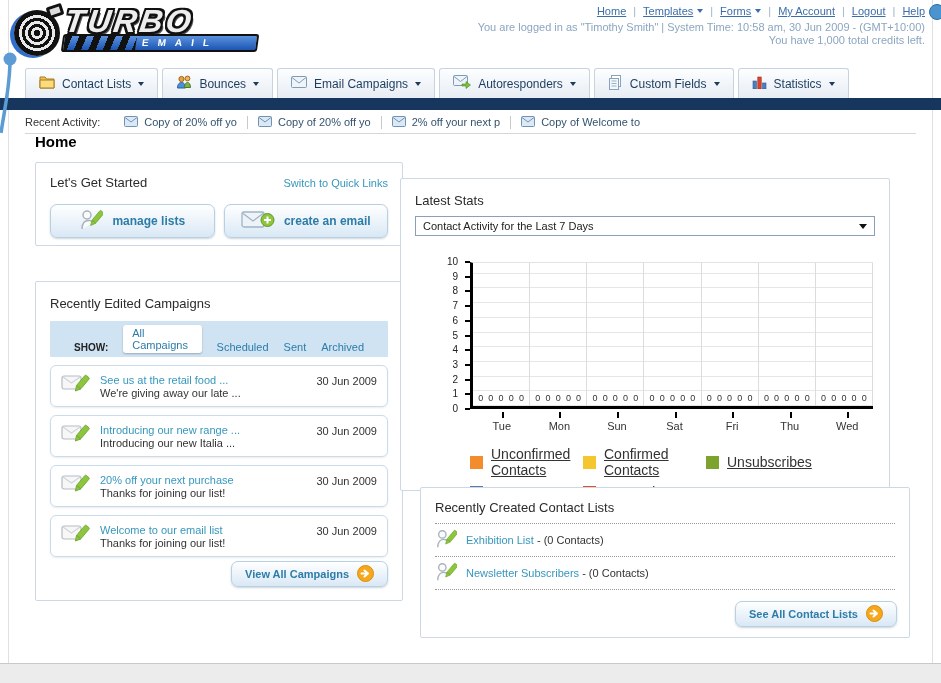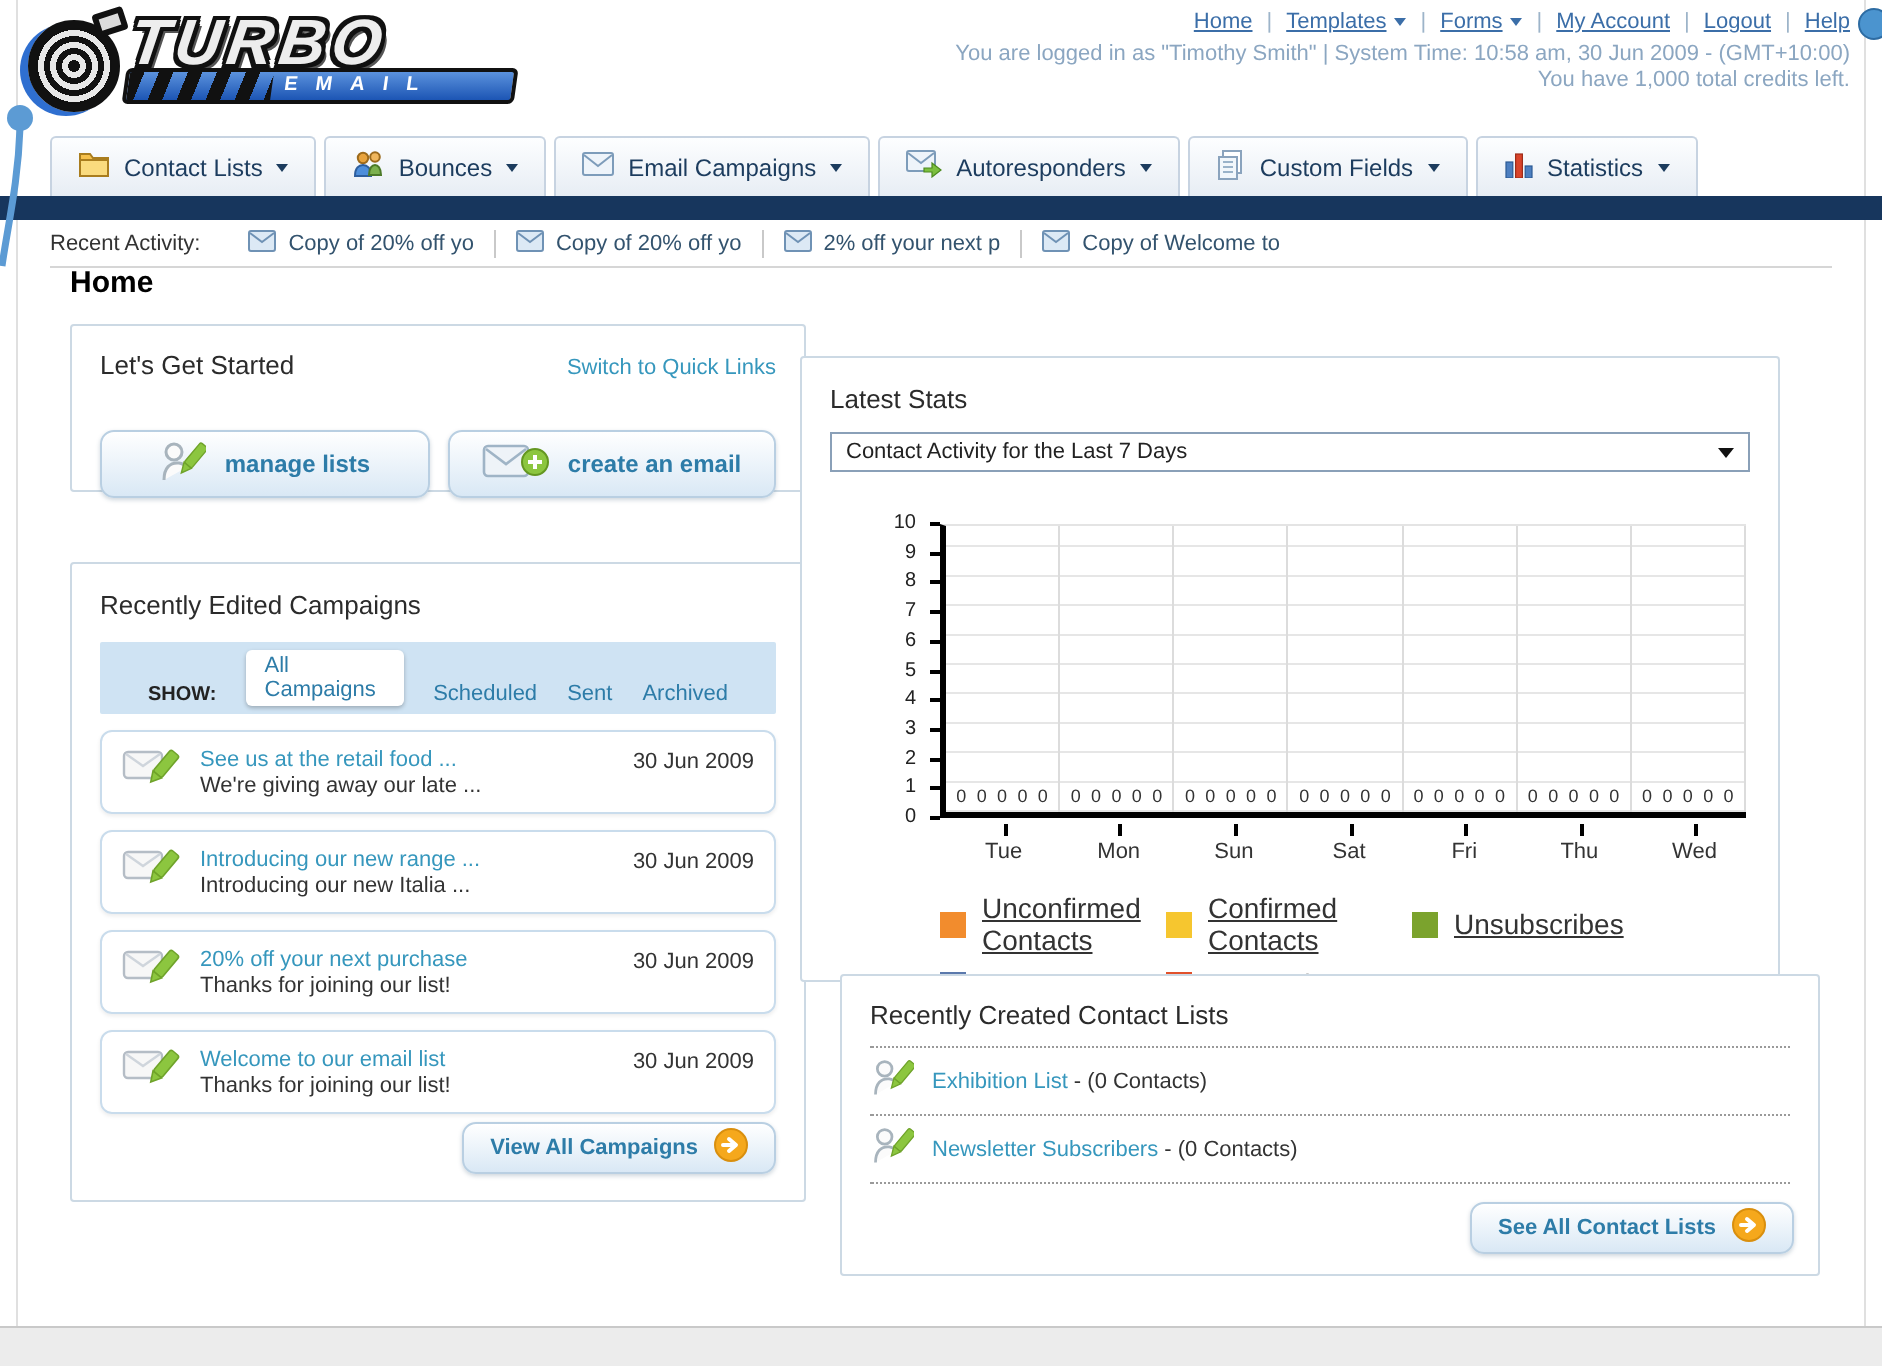--- a/index.html
+++ b/index.html
@@ -57,21 +57,21 @@
 
   
   .page-title { position:absolute; left:35px; top:133px; font-size:15px; font-weight:bold; color:#000; }
   .panel { position:absolute; background:#fff; border:1px solid #ccd9e4; border-radius:2px; padding:12px 14px; }
   .panel-title { font-size:13px; color:#2b2b2b; }
 
   
   .gs-panel { left:35px; top:162px; width:368px; height:84px; }
   .gs-head { display:flex; justify-content:space-between; align-items:baseline; }
   .teal-link { color:#3697bd; font-size:11px; text-decoration:none; cursor:pointer; }
-  .gs-buttons { display:flex; gap:9px; margin-top:25px; }
+  .gs-buttons { display:flex; gap:9px; margin-top:14px; }
   .soft-btn { display:flex; align-items:center; justify-content:center; gap:9px;
       border:1px solid #b9cfe2; border-radius:7px; background:linear-gradient(#ffffff,#d9e8f5);
       box-shadow:0 1px 2px rgba(60,90,120,.25); color:#2d7ca8; font-weight:bold; font-size:12px; cursor:pointer; }
   .gs-buttons .soft-btn { flex:1; height:34px; }
 
   
   .camp-panel { left:35px; top:281px; width:368px; height:320px; }
   .show-bar { margin-top:9px; background:#cfe3f3; padding:4px 24px; display:flex; align-items:flex-end;
       gap:15px; font-size:11px; border-radius:1px; }
   .show-label { font-size:10px; font-weight:bold; color:#222; }

